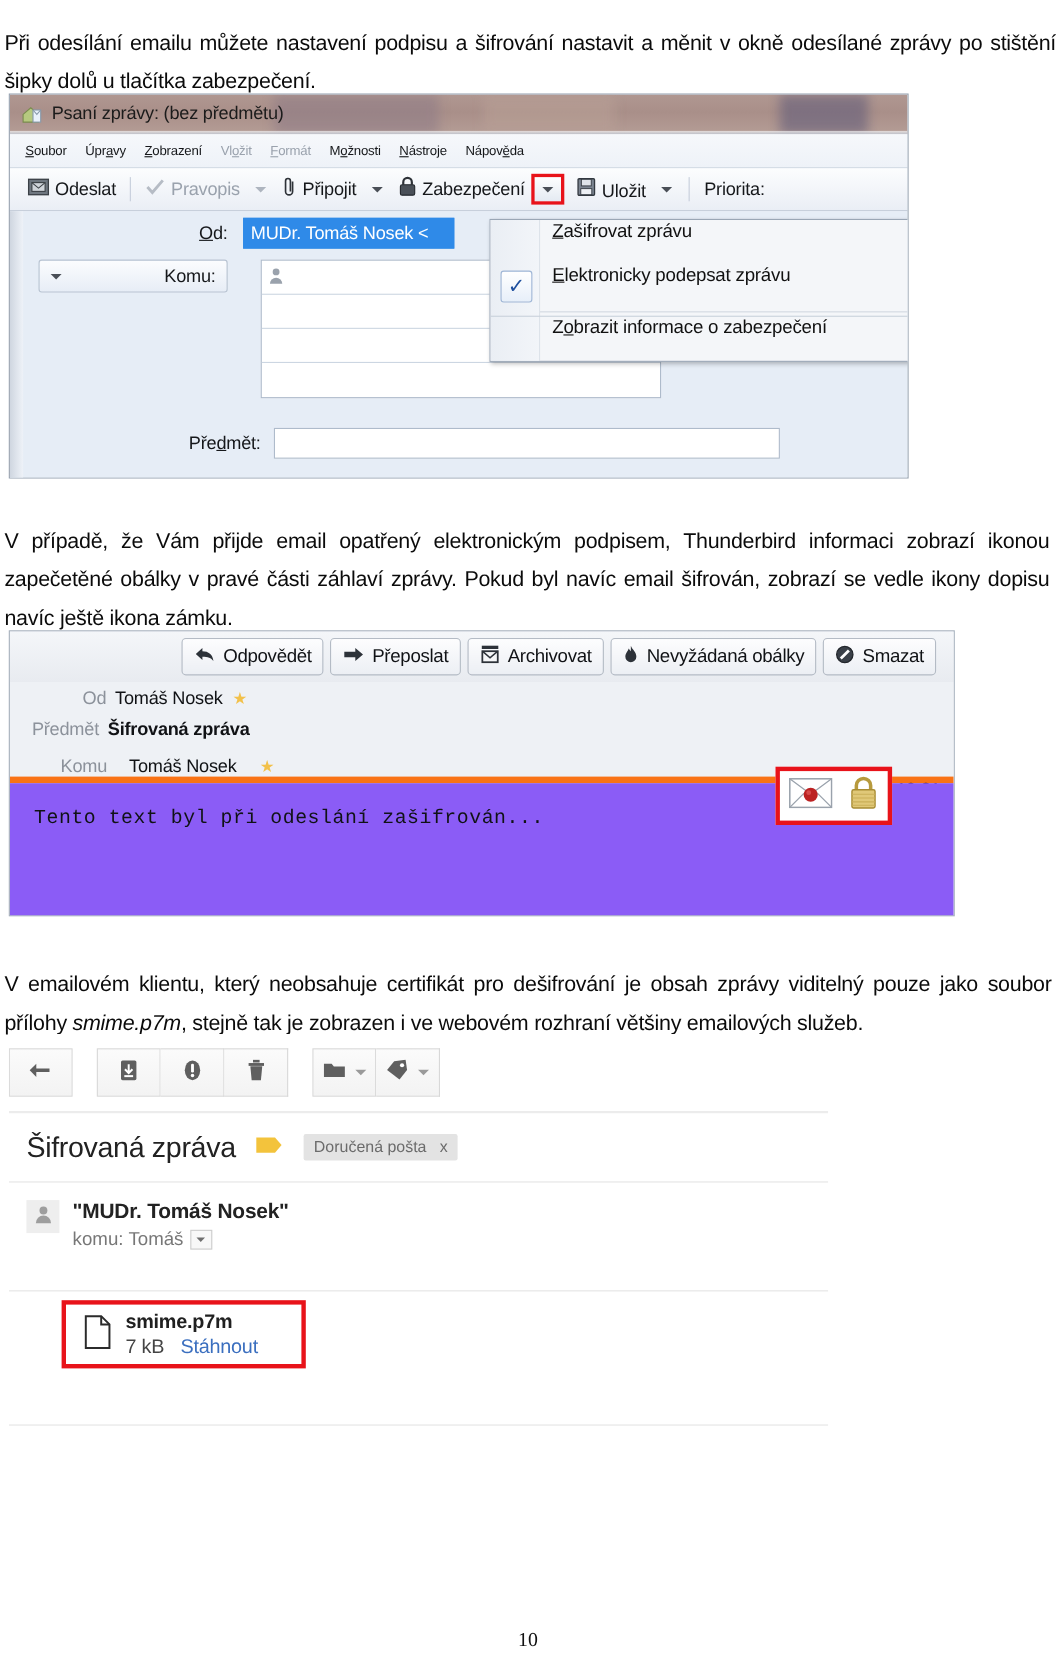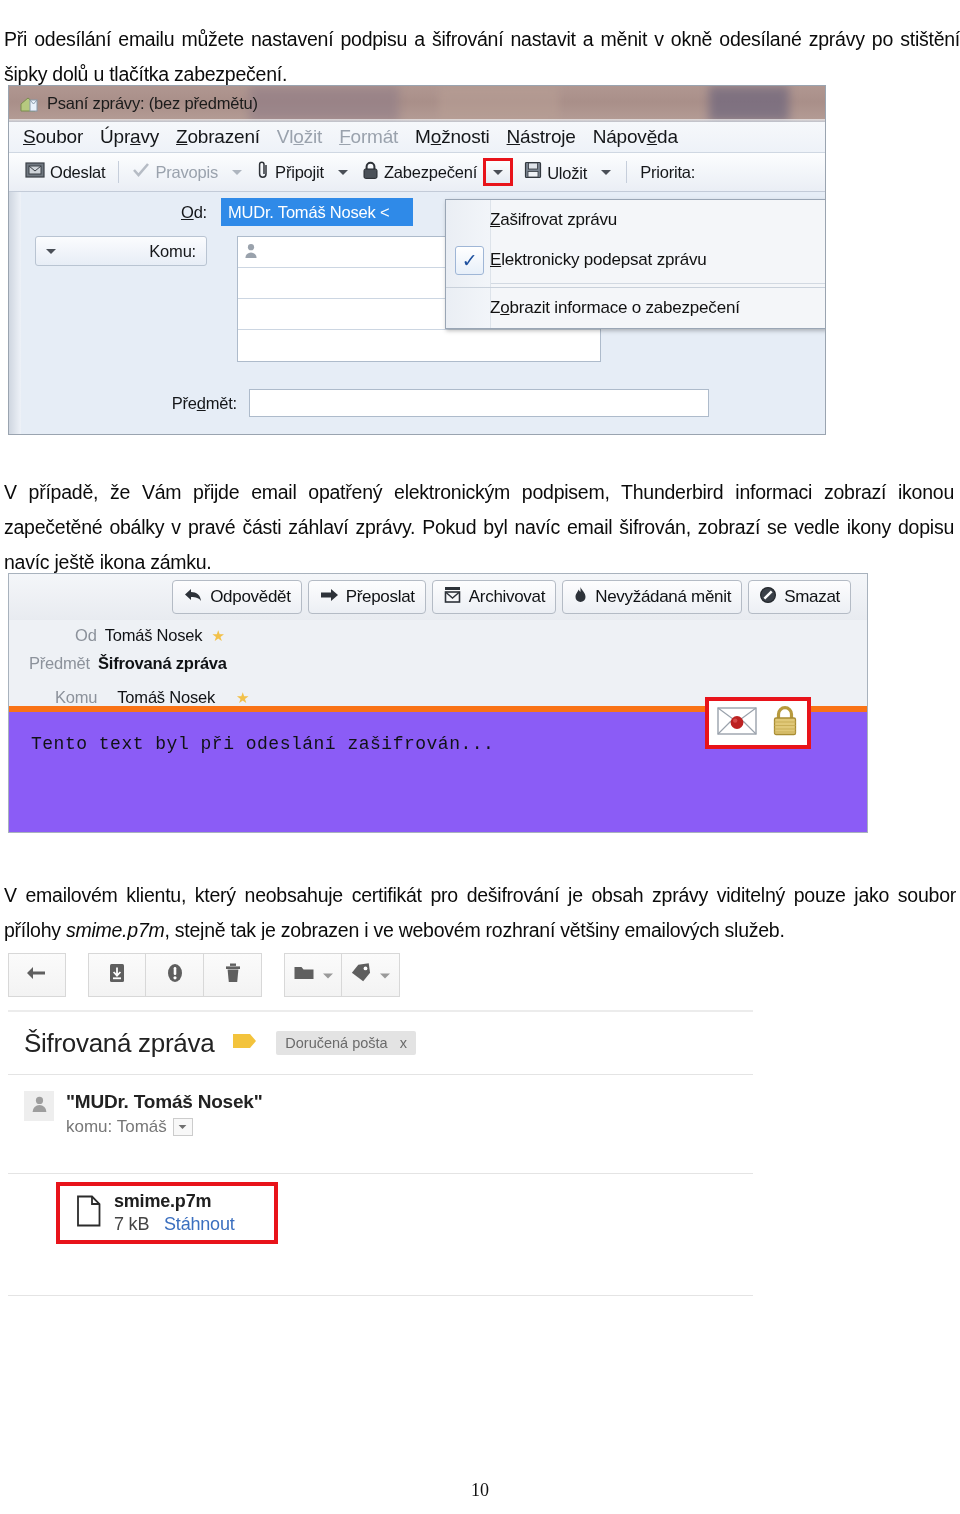--- a/index.html
+++ b/index.html
@@ -94,21 +94,21 @@
     position: relative;
     height: 30px;
     background: linear-gradient(180deg,#f6f8fb 0%, #eef2f8 100%);
     border-bottom: 1px solid #cfd7e2;
     padding-left: 14px;
     display: flex;
     align-items: center;
     gap: 17px;
   }
   .tb-menu {
-    font-size: 19px;
+    font-size: 12px;
     color: #15171a;
     white-space: nowrap;
     cursor: default;
     letter-spacing: -0.2px;
   }
   .tb-menu.dim { color: #9aa2ad; }
   .tb-menu u { text-decoration: underline; }
 
   .tb-toolbar {
     position: relative;
@@ -221,22 +221,22 @@
   }
   .dd-gutter {
     position:absolute; left:0; top:0; bottom:0; width: 44px;
     background: linear-gradient(90deg,#eaeef4,#f2f5f9);
     border-right: 1px solid #dde3ea;
   }
   .dd-item {
     position: relative;
     height: 40px;
     display: flex;
-    align-items: center;
-    padding-left: 44px;
+    align-items: flex-start;
+    padding-left: 56px;
     font-size: 17px;
     color: #111;
     letter-spacing: -0.2px;
     z-index: 2;
   }
   .dd-item u { text-decoration: underline; }
   .dd-check {
     position: absolute; left: 9px; top: 6px;
     width: 27px; height: 27px;
     border: 1px solid #9fb6d6;
@@ -603,21 +603,21 @@
         </span>
         <span>Archivovat</span>
       </span>
 
       <span class="rbtn">
         <span class="ico">
           <svg width="15" height="18" viewBox="0 0 15 18">
             <path d="M7.5 1 C9 5 12.5 6.5 12.5 11 a5 5 0 0 1 -10 0 C2.5 7.5 5 6 5.5 3.5 C6.5 5 7 5.5 7.5 6 Z" fill="#2d3239"></path>
           </svg>
         </span>
-        <span>Nevyžádaná měnit</span>
+        <span>Nevyžádaná obálky</span>
       </span>
 
       <span class="rbtn">
         <span class="ico">
           <svg width="18" height="18" viewBox="0 0 18 18">
             <circle cx="9" cy="9" r="7.4" fill="#3a4048" stroke="#23272c" stroke-width="1.2"></circle>
             <rect x="3.8" y="7.8" width="10.4" height="2.5" fill="#ffffff" transform="rotate(-45 9 9)"></rect>
           </svg>
         </span>
         <span>Smazat</span>

